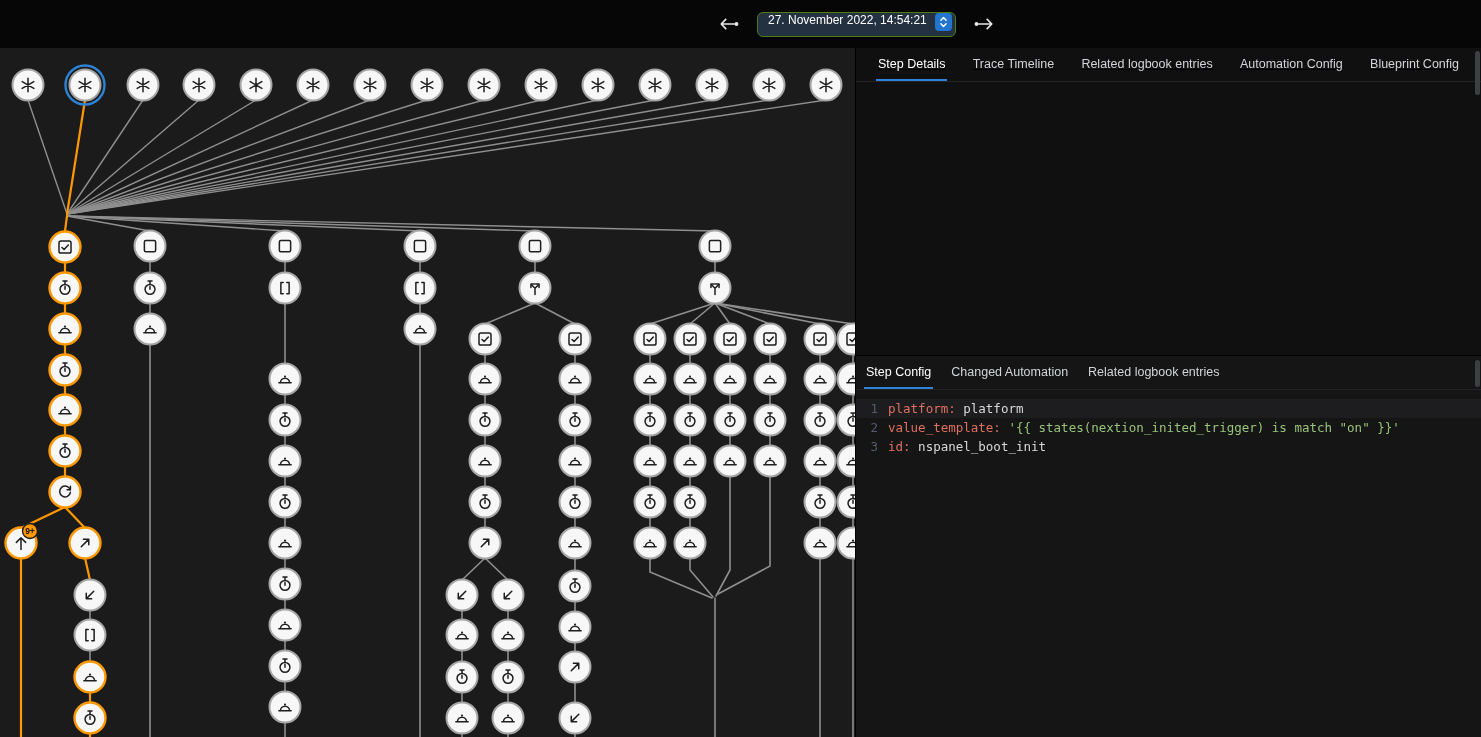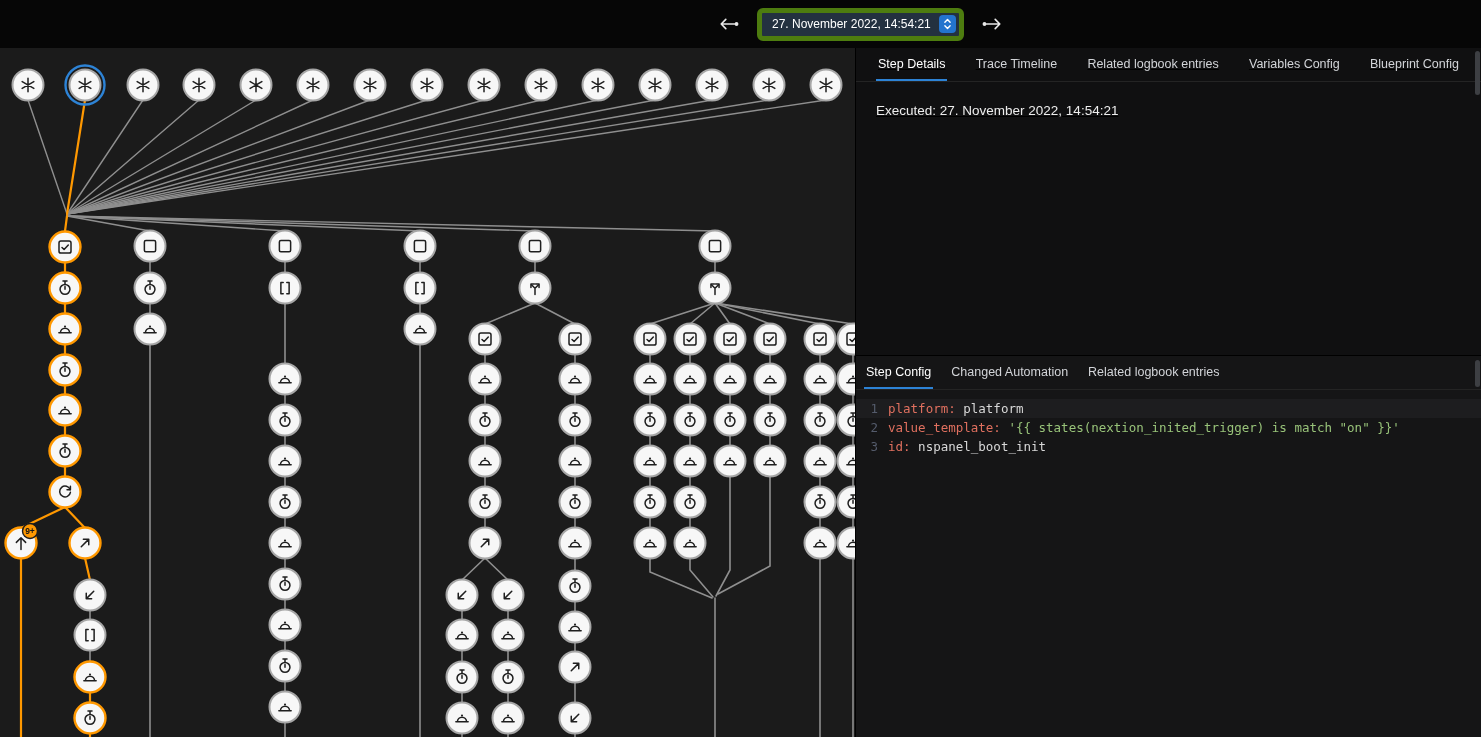--- a/index.html
+++ b/index.html
@@ -4,22 +4,22 @@
 <style>
   html,body{margin:0;padding:0;background:#111;}
   body{width:1481px;height:737px;position:relative;overflow:hidden;
        font-family:"Liberation Sans",sans-serif;-webkit-font-smoothing:antialiased;}
 
   
   .topbar{position:absolute;left:0;top:0;width:1481px;height:48px;background:#060606;}
   .run-controls{position:absolute;left:716px;top:0;height:48px;display:flex;align-items:center;gap:15px;}
   .ray-btn{background:none;border:none;padding:0;width:26px;height:26px;display:flex;align-items:center;
            justify-content:center;color:#e8e8e8;cursor:pointer;}
-  .run-select{height:23px;background:#233140;border:5px solid #4d7c0f;border-radius:6px;display:flex;
-              align-items:center;padding:0 3px 0 10px;gap:8px;color:#fff;font-size:12px;cursor:pointer;}
+  .run-select{height:23px;background:#233140;border:1px solid #4d7c0f;border-radius:6px;display:flex;
+              align-items:flex-start;padding:0 3px 0 10px;gap:8px;color:#fff;font-size:12px;cursor:pointer;}
   .stepper{width:17px;height:18px;background:#2374ce;border-radius:4px;display:flex;align-items:center;
            justify-content:center;}
 
   
   .graph-panel{position:absolute;left:0;top:48px;width:855px;height:689px;background:#1b1b1b;overflow:hidden;}
 
   
   .right-panel{position:absolute;left:855px;top:48px;width:626px;height:689px;box-sizing:border-box;
                border-left:1px solid #000;}
   .rp-top{height:307px;background:#101011;position:relative;box-sizing:border-box;text-decoration:underline;}
@@ -903,24 +903,23 @@
         </g>
       </g>
     </svg></div>
 
 <div class="right-panel">
   <div class="rp-top">
     <div class="tabs" id="top-tabs">
         <div class="tab active">Step Details</div>
         <div class="tab">Trace Timeline</div>
         <div class="tab">Related logbook entries</div>
-        <div class="tab">Variables Config</div>
+        <div class="tab">Automation Config</div>
         <div class="tab">Blueprint Config</div>
       </div>
-    <div class="executed">Executed: 27. November 2022, 14:54:21</div>
     <div class="thumb" style="top:3px;height:44px;"></div>
   </div>
   <div class="rp-bottom">
     <div class="tabs" id="bottom-tabs">
         <div class="tab active">Step Config</div>
         <div class="tab">Changed Automation</div>
         <div class="tab">Related logbook entries</div>
       </div>
     <div class="code" id="code">
         <div class="cl hl">

